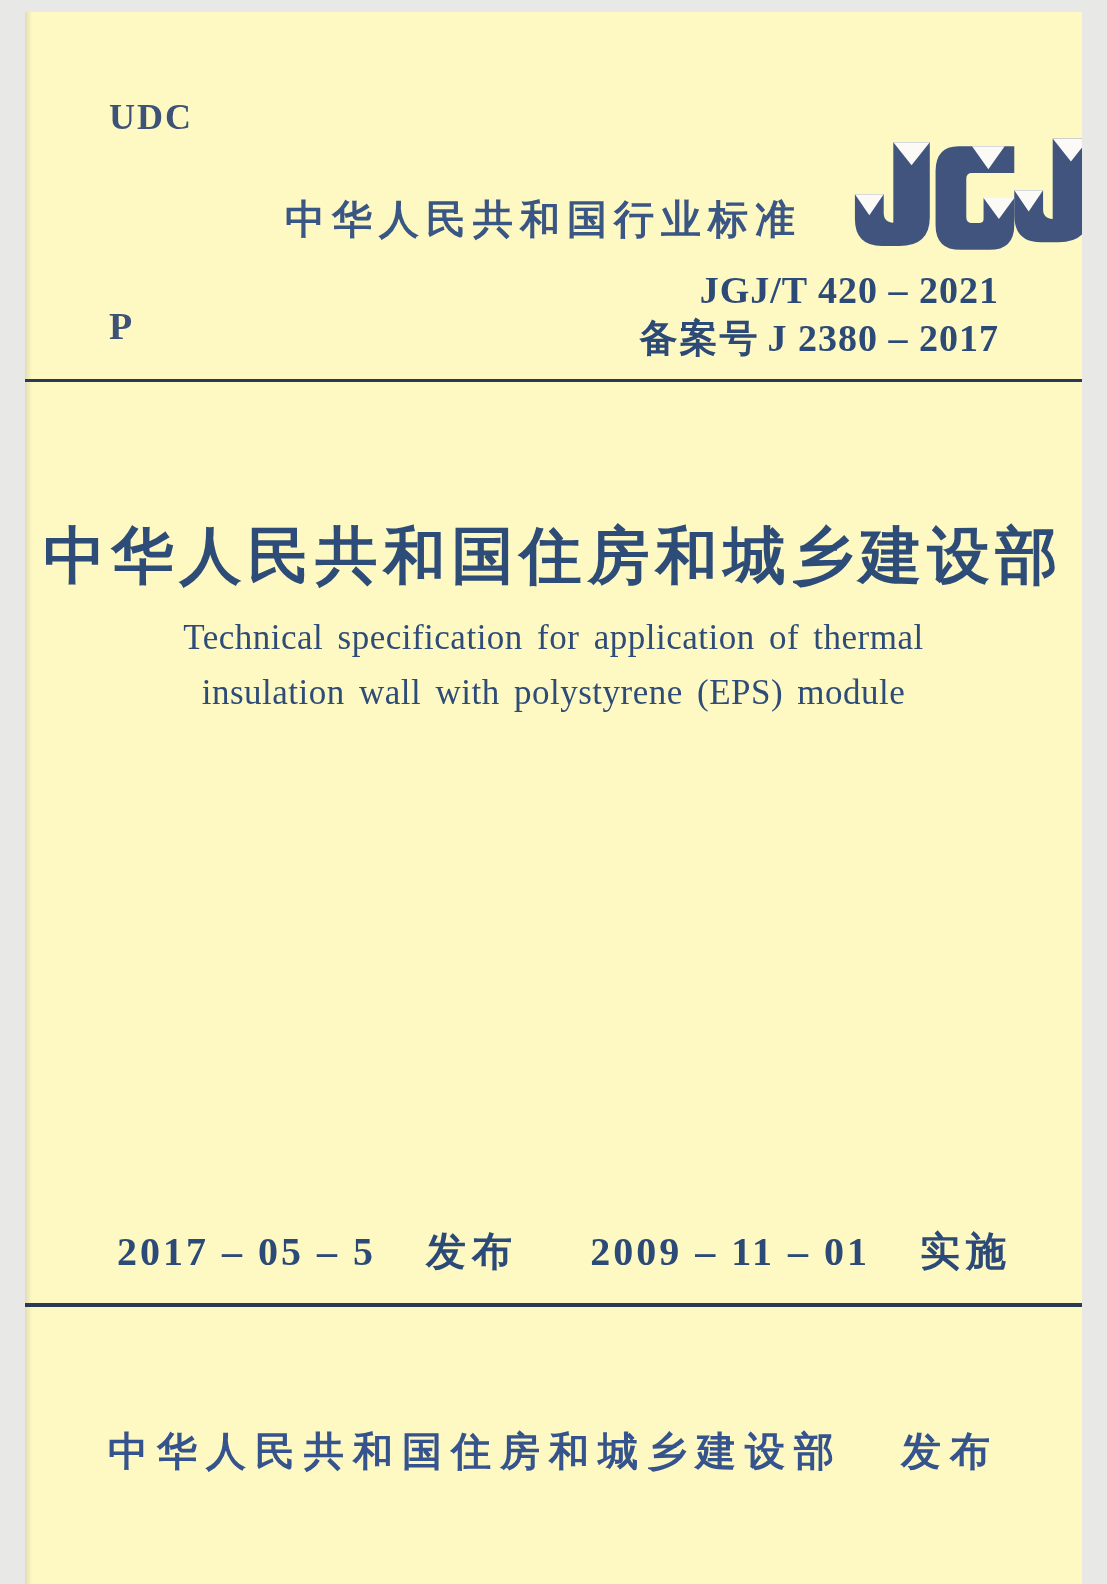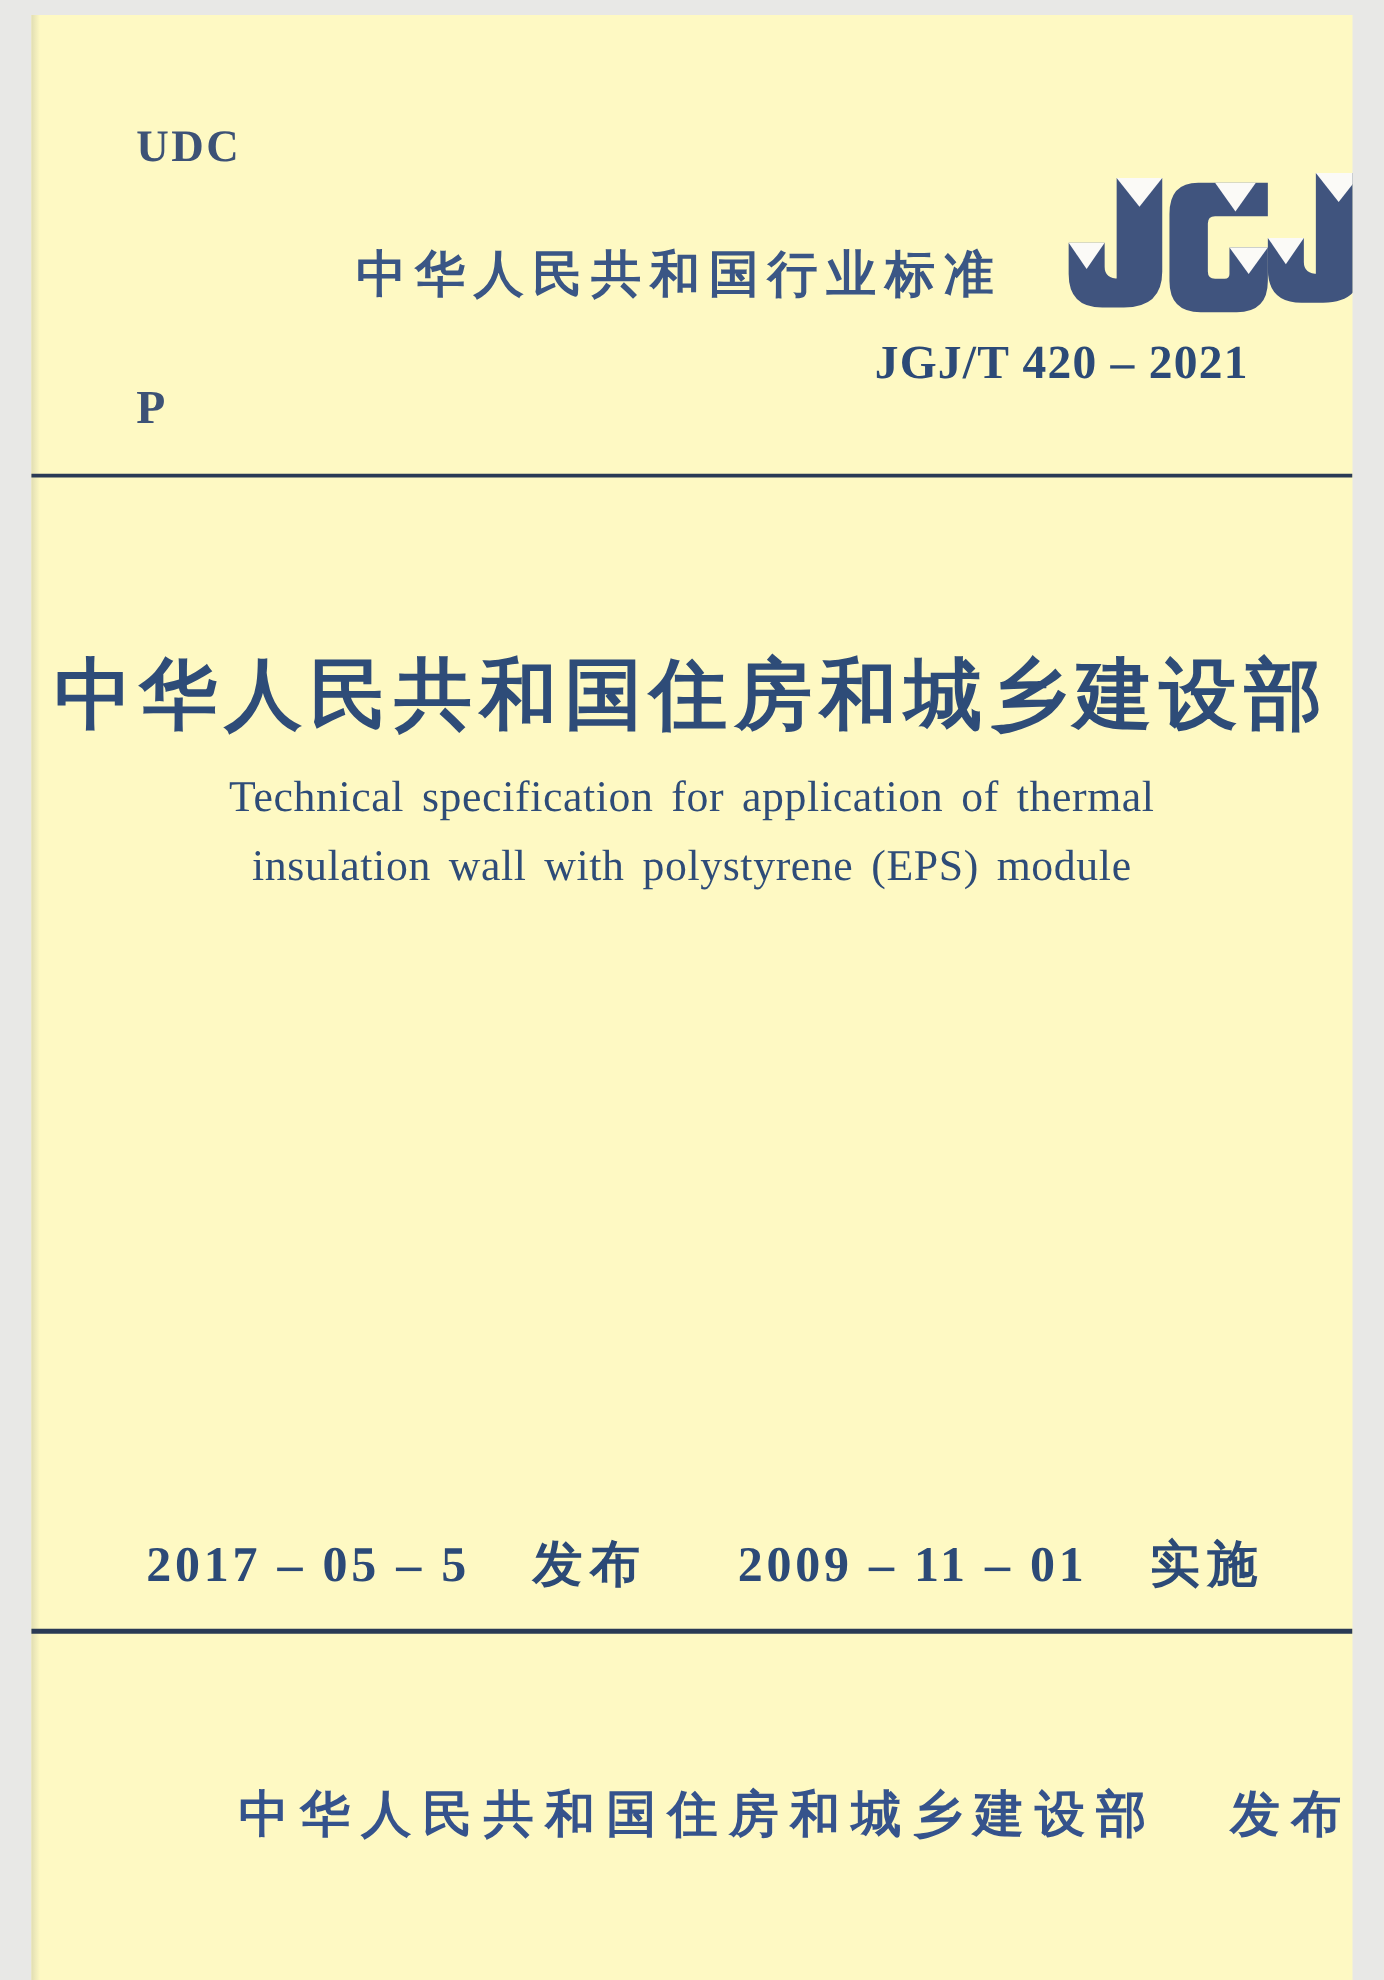--- a/index.html
+++ b/index.html
@@ -73,21 +73,21 @@
   .date-group.left{left:92px;}
   .date-group.right{right:70px;}
   .date-num{font-size:40px;letter-spacing:3px;}
   .date-label{
     font-family:"Liberation Sans","DejaVu Sans",sans-serif;
     font-size:40px;letter-spacing:6px;margin-left:46px;
   }
 
   .publisher{
     position:absolute;left:0;top:1412px;width:100%;
-    text-align:right;
+    text-align:center;
     font-family:"Liberation Sans","DejaVu Sans",sans-serif;
     font-size:40px;font-weight:bold;letter-spacing:9px;
     color:#35538c;white-space:nowrap;
   }
   .publisher .gap{display:inline-block;width:58px;}
 </style>
 </head>
 <body>
 
 <div class="page">
@@ -114,20 +114,23 @@
       <g transform="translate(168,0)">
         <path fill="#40547e" d="M40,2 L78,2 L78,80 Q78,110 46,110 L28,110 Q0,110 0,82 L0,56 L30,56 L30,76 Q30,86 42,86 L40,86 Z"></path>
         <path fill="#fbfaf7" d="M40,2 L78,2 L59,26 Z"></path>
         <path fill="#fbfaf7" d="M0,56 L30,56 L15,78 Z"></path>
       </g>
     </svg>
   </div>
 
   <div class="std-number">JGJ/T 420 – 2021</div>
 
+  <div class="record-number">
+    <span class="zh">备案号</span><span>J 2380 – 2017</span>
+  </div>
 
   <div class="pcode">P</div>
 
   <div class="rule rule-top"></div>
 
   <div class="title-zh">中华人民共和国住房和城乡建设部</div>
   <div class="title-en l2">insulation wall with polystyrene (EPS) module</div>
   <div class="title-en l1">Technical specification for application of thermal</div>
 
   <div class="dates">

